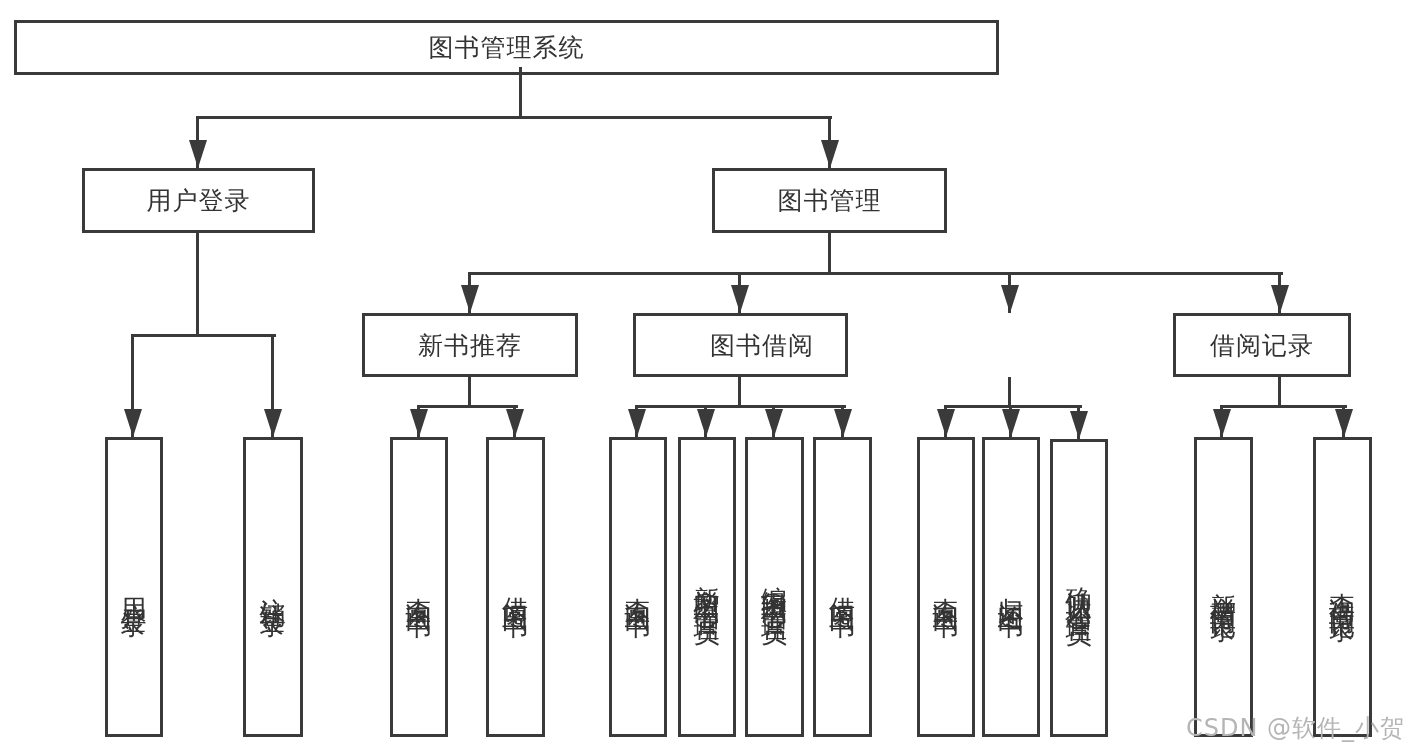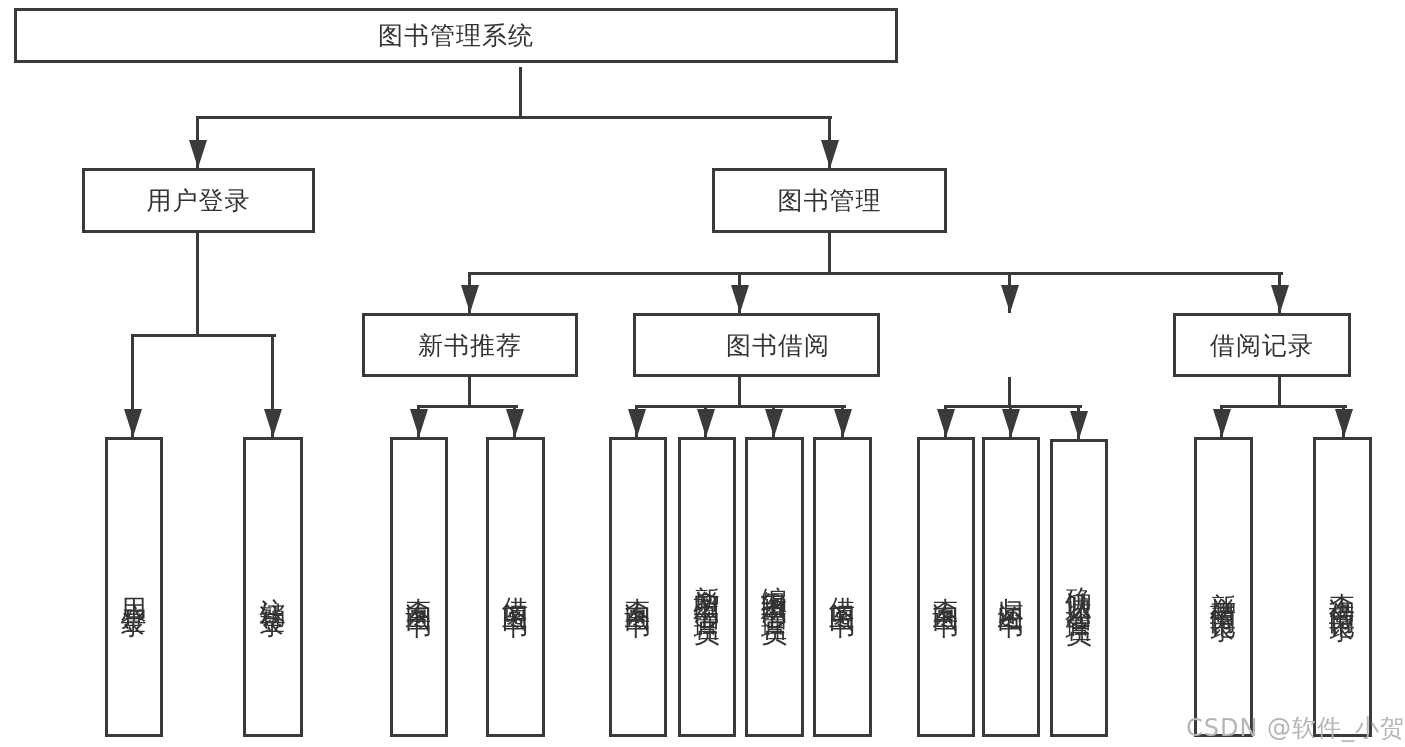--- a/index.html
+++ b/index.html
@@ -36,27 +36,27 @@
     position:absolute;left:1186px;top:712px;
     font-size:24px;color:var(--watermark);white-space:nowrap;
     letter-spacing:1px;
   }
 </style>
 </head>
 <body>
 
 <div class="canvas">
 
-  <div class="box nodeh" style="left:14px;top:8px;width:884px;height:55px;">图书管理系统</div>
+  <div class="box nodeh" style="left:14px;top:20px;width:985px;height:55px;">图书管理系统</div>
 
   <div class="box nodeh" style="left:82px;top:168px;width:233px;height:65px;">用户登录</div>
   <div class="box nodeh" style="left:712px;top:168px;width:235px;height:65px;">图书管理</div>
 
   <div class="box nodeh" style="left:362px;top:313px;width:216px;height:64px;">新书推荐</div>
-  <div class="box nodeh" style="left:633px;top:313px;width:247px;height:64px;padding-left:43px;">图书借阅</div>
+  <div class="box nodeh" style="left:633px;top:313px;width:215px;height:64px;padding-left:43px;">图书借阅</div>
   <div class="box nodeh" style="left:1173px;top:313px;width:178px;height:64px;">借阅记录</div>
 
   <div class="box nodev" style="left:105px;top:437px;width:58px;height:300px;">用户登录</div>
   <div class="box nodev" style="left:243px;top:437px;width:60px;height:300px;">注销登录</div>
 
   <div class="box nodev" style="left:390px;top:437px;width:58px;height:300px;">查询图书</div>
   <div class="box nodev" style="left:486px;top:437px;width:59px;height:300px;">借阅图书</div>
 
   <div class="box nodev" style="left:609px;top:437px;width:58px;height:300px;">查询图书</div>
   <div class="box nodev" style="left:678px;top:437px;width:58px;height:300px;">新增图书（管理员）</div>

